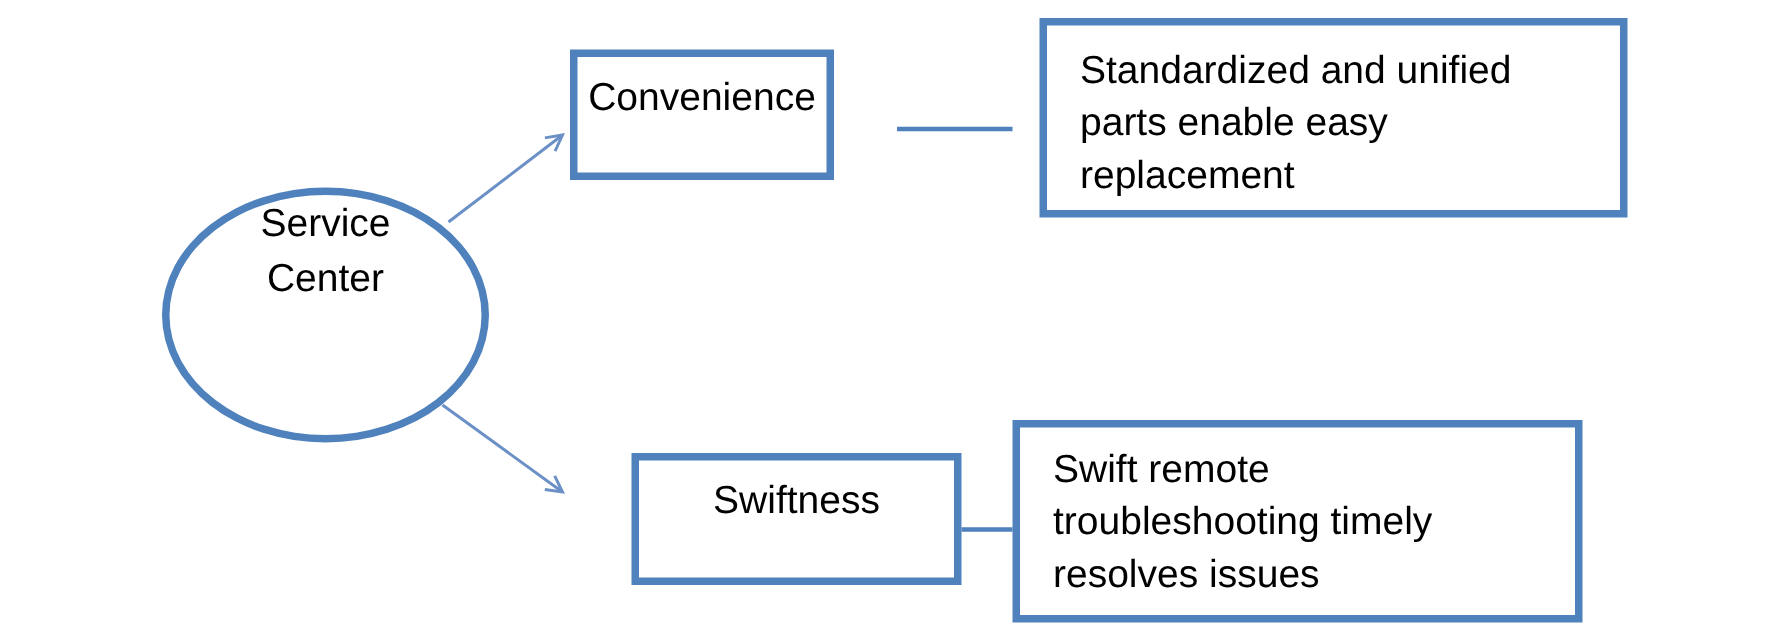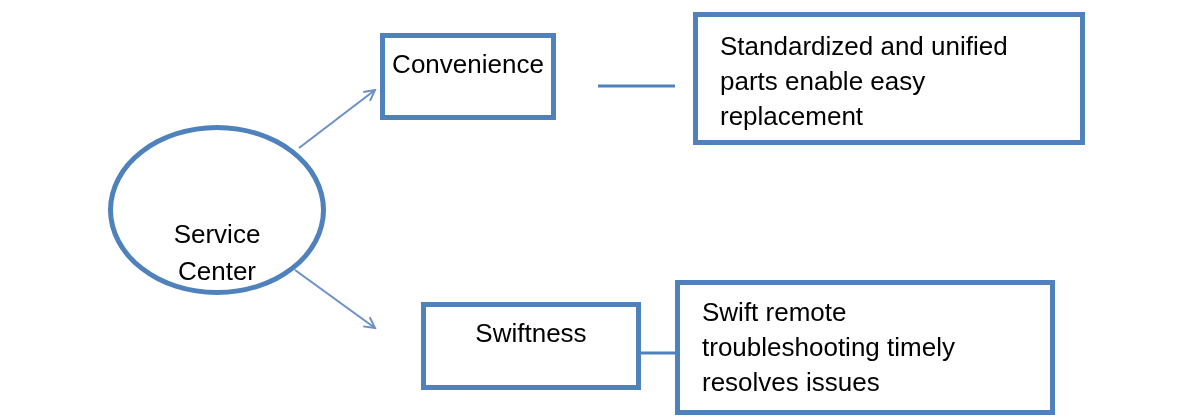--- a/index.html
+++ b/index.html
@@ -19,21 +19,21 @@
     position:absolute;
     box-sizing:border-box;
     border:5px solid var(--accent,#4f81bd);
     background:#ffffff;
     font-size:26px;
     line-height:35px;
   }
   .ellipse{
     left:108px;top:125px;width:218px;height:170px;
     border-radius:50%;
-    display:flex;align-items:flex-end;justify-content:center;
+    display:flex;align-items:flex-start;justify-content:center;
     text-align:center;
     line-height:37px;
   }
   .pre{white-space:pre-line;}
   .label-box{text-align:center;padding-top:9px;}
   .box-convenience{left:380px;top:33px;width:176px;height:87px;}
   .box-swiftness{left:380px;top:302px;width:220px;height:88px;margin-left:41px;}
   .desc-box{text-align:left;}
   .box-desc-convenience{left:673px;top:12px;width:392px;height:133px;padding:12px 12px 0 22px;margin-left:20px;}
   .box-desc-swiftness{left:675px;top:280px;width:380px;height:135px;padding:10px 12px 0 22px;}

